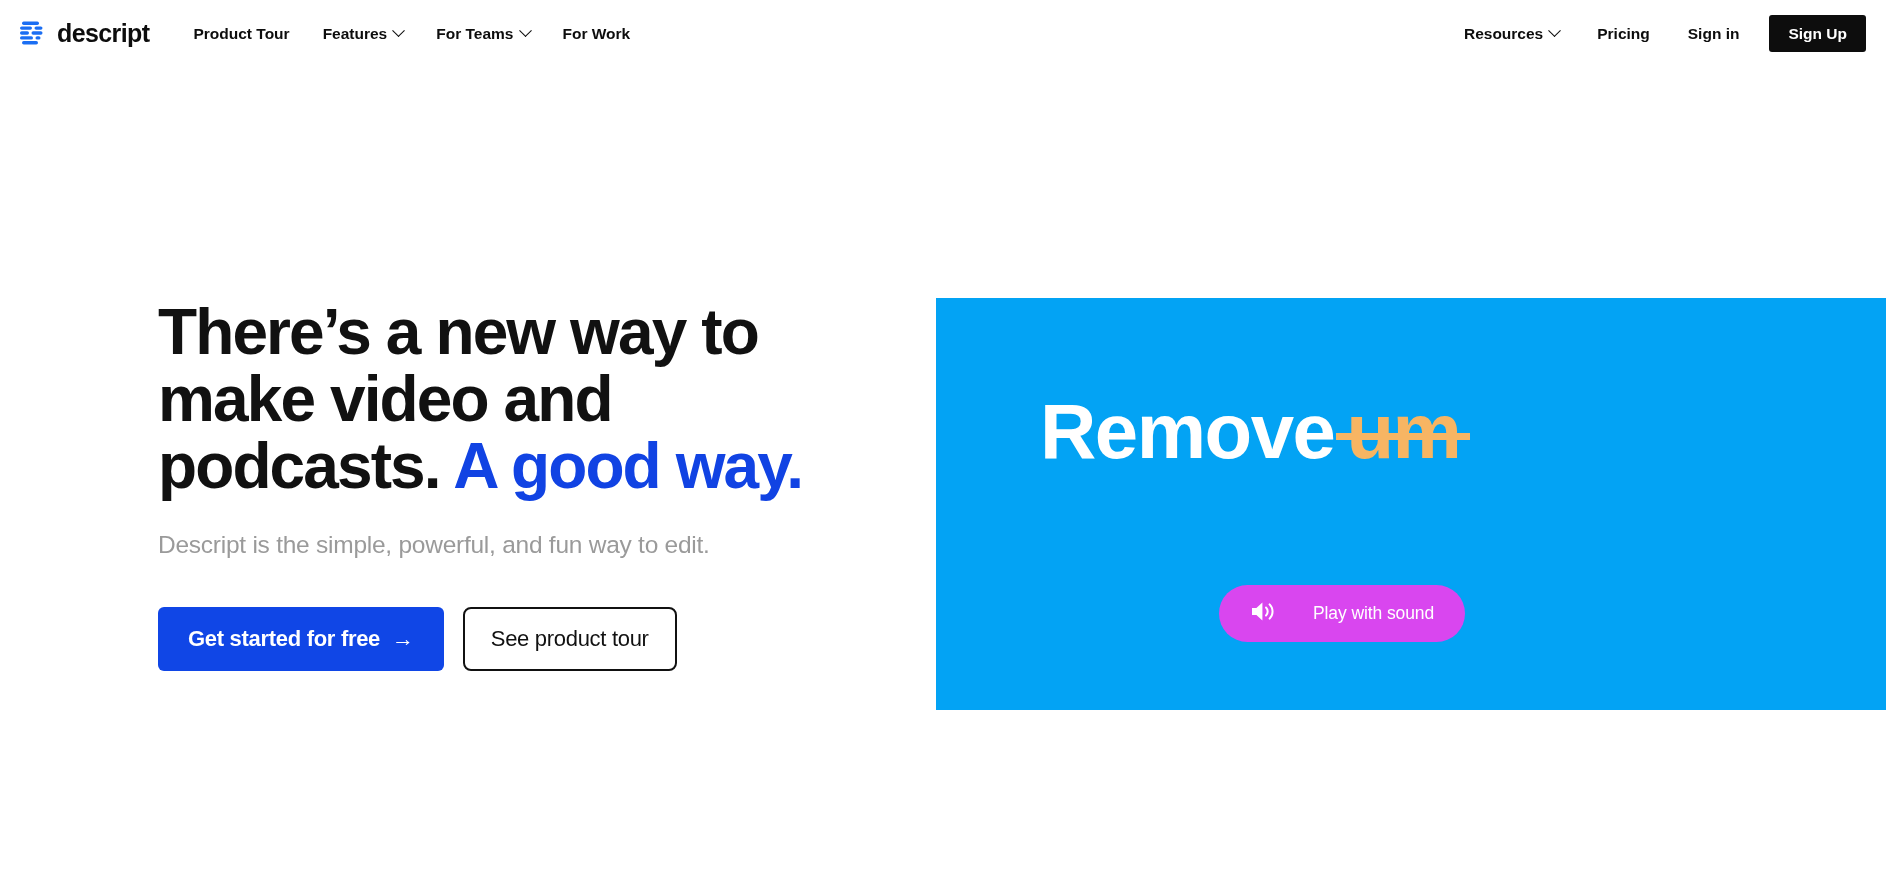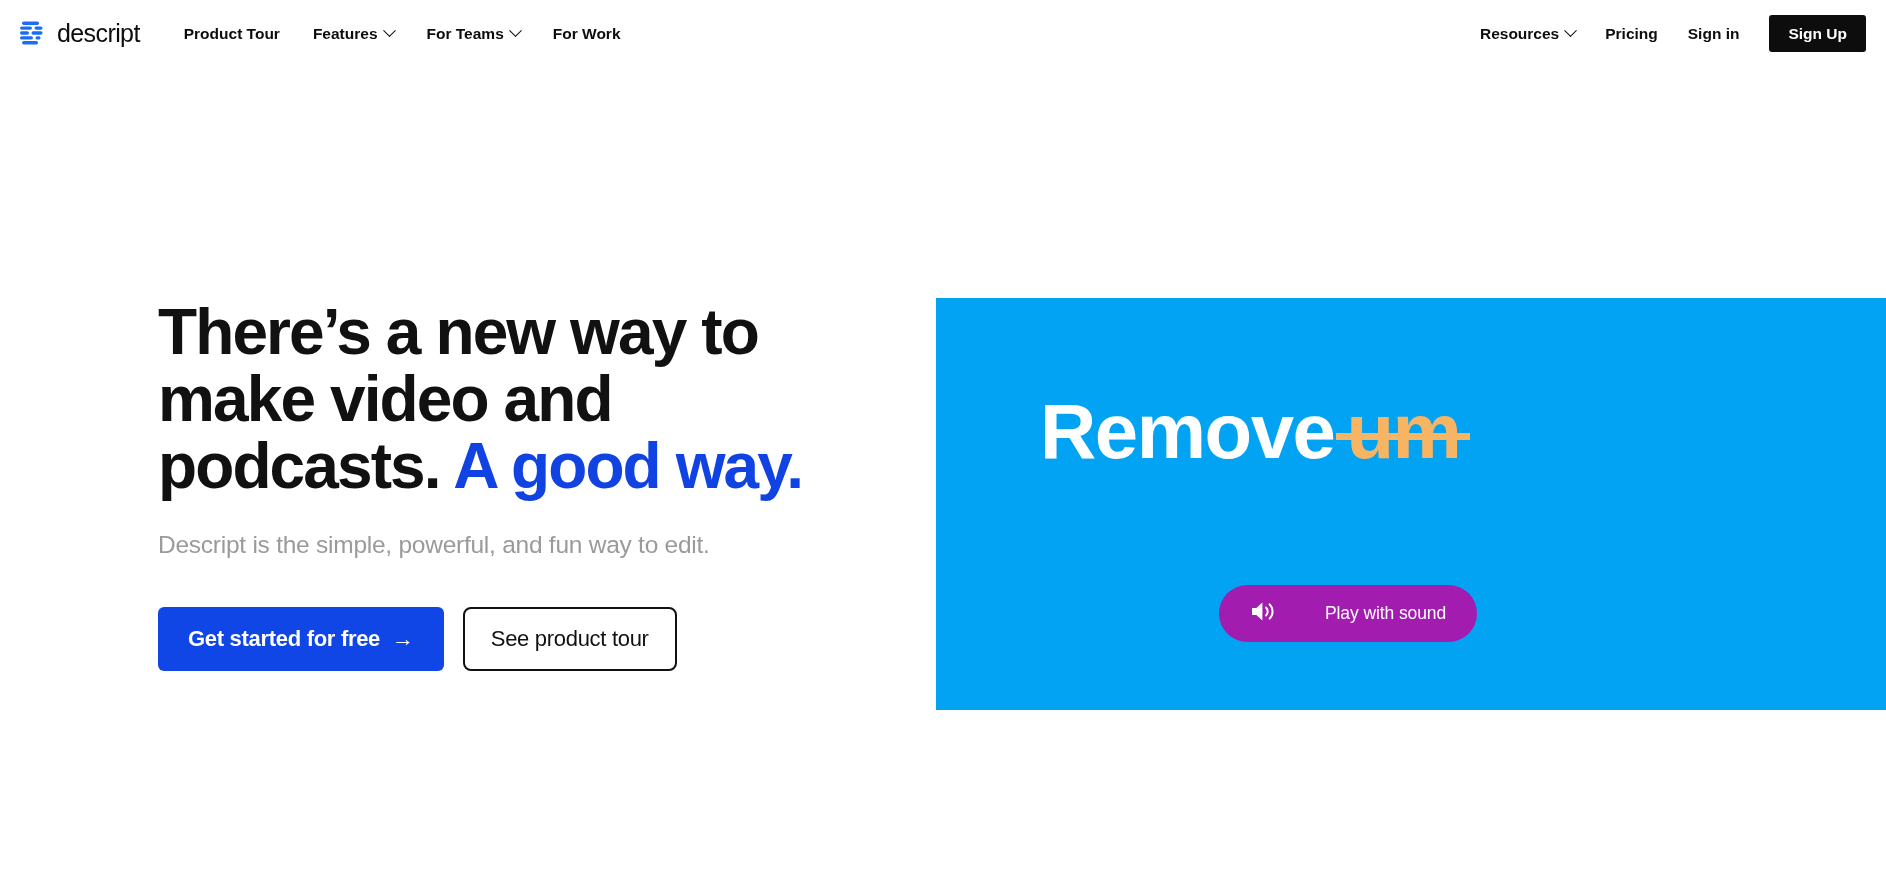--- a/index.html
+++ b/index.html
@@ -41,21 +41,21 @@
 
   .brand-mark {
     width: 28px;
     height: 26px;
     position: relative;
     flex: none;
   }
 
   .brand-name {
     font-size: 25px;
-    font-weight: 400;
+    font-weight: 700;
     letter-spacing: -0.6px;
     color: #0d0d0d;
     line-height: 1;
   }
 
   .nav-links {
     display: flex;
     align-items: center;
   }
 
@@ -83,21 +83,21 @@
     flex: none;
   }
 
   .nav-right {
     margin-left: auto;
     display: flex;
     align-items: center;
     padding-right: 20px;
   }
 
-  .nav-right .nav-item { margin-right: 30px; }
+  .nav-right .nav-item { margin-right: 30px; margin-left: 8px; }
 
   .signup-btn {
     background: #0d0d0d;
     color: #ffffff;
     font-size: 15.5px;
     font-weight: 700;
     border: none;
     border-radius: 3px;
     padding: 11px 19px;
     cursor: pointer;
@@ -227,25 +227,25 @@
     top: 52%;
     height: 7px;
     background: #f7b563;
   }
 
   .play-pill {
     position: absolute;
     left: 283px;
     top: 287px;
     height: 57px;
-    background: #a21caf;
+    background: #d946ef;
     border-radius: 32px;
     display: flex;
     align-items: center;
-    gap: 48px;
+    gap: 36px;
     padding: 0 31px;
     cursor: pointer;
   }
 
   .play-pill .pill-label {
     color: #ffffff;
     font-size: 17.5px;
     font-weight: 400;
     letter-spacing: -0.1px;
     white-space: nowrap;

